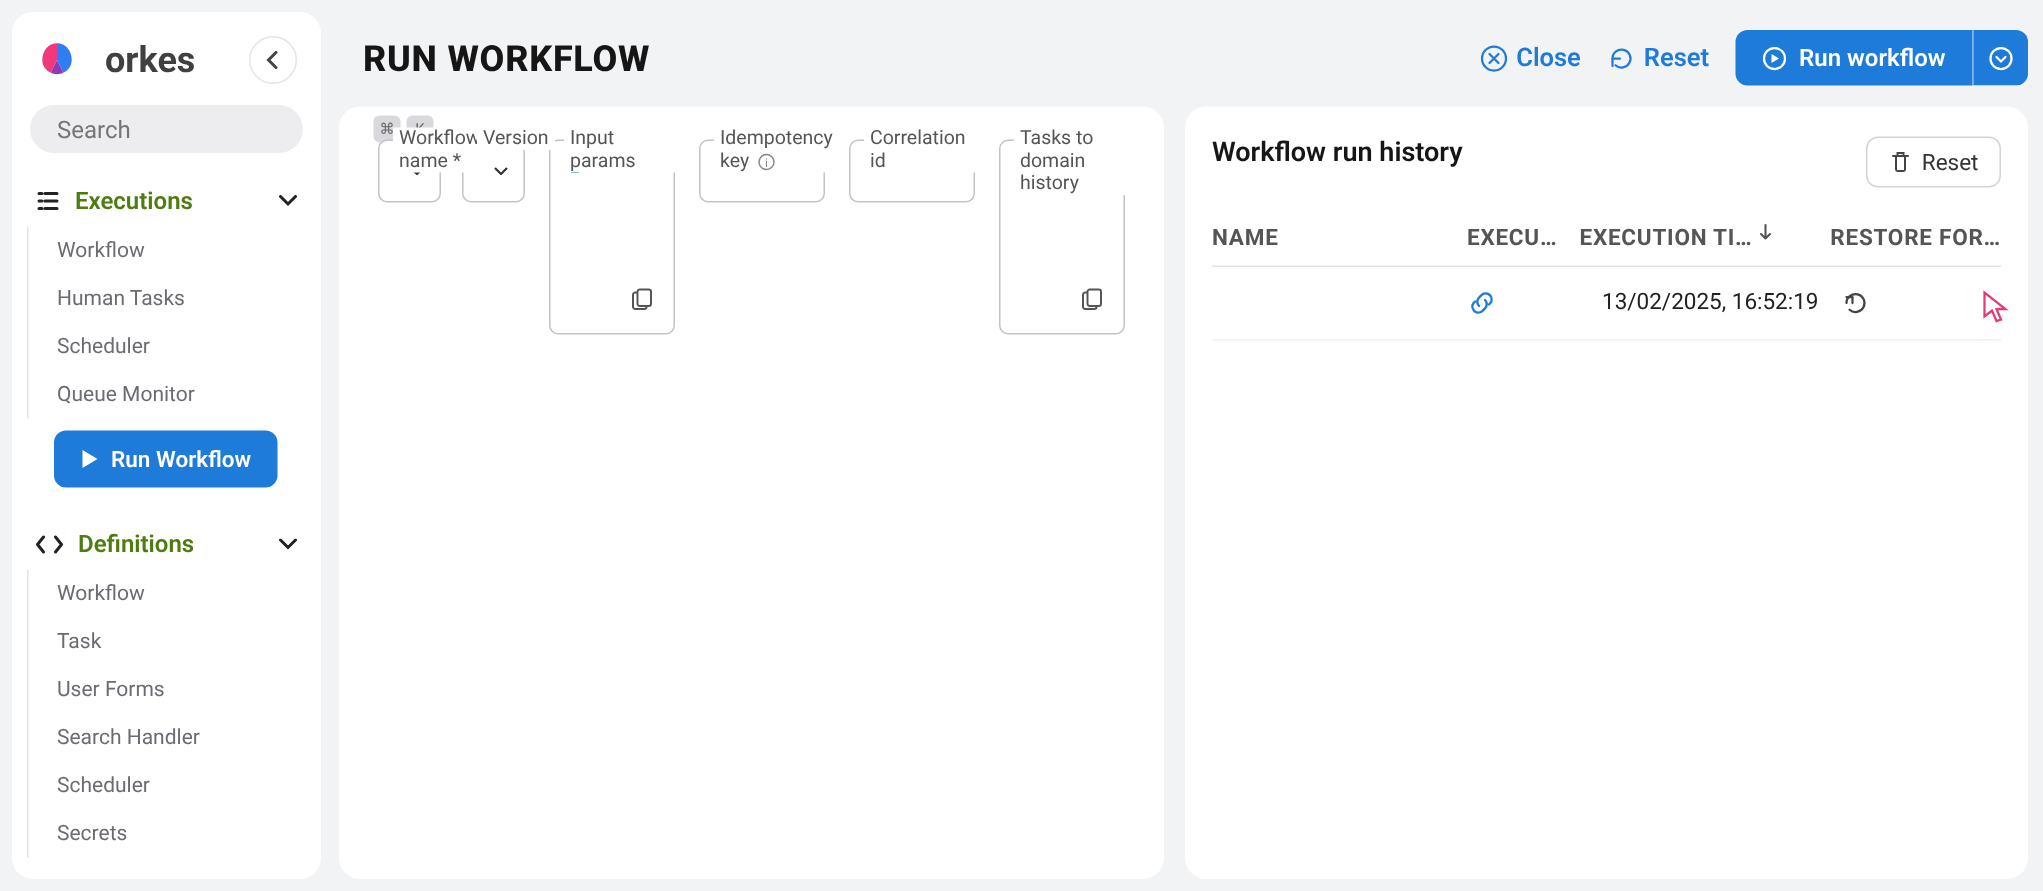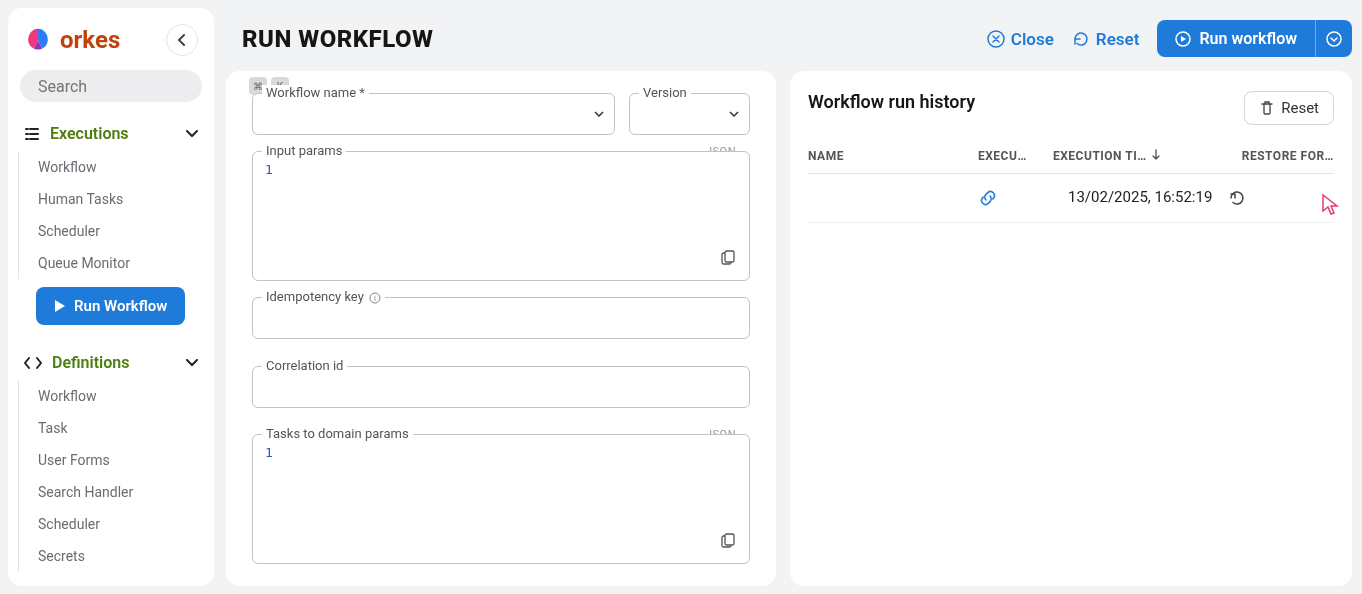--- a/index.html
+++ b/index.html
@@ -1,21 +1,21 @@
 <!DOCTYPE html>
 <html><head>
 <meta charset="utf-8">
 <style>
   * { box-sizing: border-box; margin: 0; padding: 0; font-family: -apple-system, BlinkMacSystemFont, "Segoe UI", Roboto, sans-serif; }
   body { background: #f2f3f5; width: 1362px; height: 594px; overflow: hidden; display: flex; }
   
   
   .sidebar { width: 206px; background: #fff; border-radius: 14px; margin: 8px; padding: 10px 6px; display: flex; flex-direction: column; }
   .logo-row { display: flex; align-items: center; gap: 8px; padding: 6px 10px 12px; }
-  .logo { display: flex; align-items: center; gap: 8px; font-size: 24px; font-weight: 700; color: #c2410c; }
+  .logo { display: flex; align-items: center; gap: 18px; font-size: 24px; font-weight: 700; color: #404040; }
   .logo-mark { width: 28px; height: 28px; }
   .collapse-btn { margin-left: auto; width: 32px; height: 32px; border-radius: 50%; background: #fff; border: 1px solid #e4e4e7; display: flex; align-items: center; justify-content: center; cursor: pointer; }
   
   .search-wrap { margin: 2px 6px 10px; position: relative; background: #ededf0; border-radius: 20px; height: 40px; display:flex; align-items:center; padding:0 10px; gap:8px; }
   .search-input { border:none; background:transparent; flex:1; font-size:16px; outline:none; color:#333; }
   .search-tags { display:flex; gap:4px; }
   .search-tag { background:#d9d9dd; width:18px; height:18px; border-radius:4px; font-size:10px; display:flex; align-items:center; justify-content:center; color:#666; }
   
   .nav-section { padding: 4px 2px; }
   .nav-header { display:flex; align-items:center; gap:10px; padding: 8px 8px; cursor:pointer; }
@@ -29,41 +29,41 @@
   .main { flex:1; display:flex; flex-direction:column; padding: 8px 10px 8px 4px; }
   .topbar { display:flex; align-items:center; padding: 12px 0 8px 16px; gap: 12px; }
   .page-title { font-size: 24px; font-weight:800; letter-spacing:0.5px; color:#161616; }
   .topbar-actions { margin-left:auto; display:flex; align-items:center; gap: 18px; }
   .action-link { display:flex; align-items:center; gap:6px; background:none; border:none; color:#1f7bd9; font-size:17px; font-weight:600; cursor:pointer; }
   .run-btn-group { display:flex; }
   .run-btn { background:#1f7bd9; color:#fff; border:none; padding:9px 18px; font-size:16px; font-weight:600; display:flex; align-items:center; gap:8px; cursor:pointer; border-radius:8px 0 0 8px; }
   .run-btn-drop { background:#1f7bd9; color:#fff; border:none; border-left:1px solid rgba(255,255,255,0.35); padding:9px 10px; cursor:pointer; border-radius:0 8px 8px 0; display:flex; align-items:center; }
   
   .content-row { display:flex; gap:14px; margin-top: 6px; height: 100%; }
-  .form-panel { width:550px; background:#fff; border-radius:14px; padding: 22px 26px; display:flex; flex-direction:column; gap: 16px; }
+  .form-panel { width:550px; background:#fff; border-radius:14px; padding: 22px 26px; display:flex; flex-direction:row; gap: 16px; }
   
   .field-row { display:flex; gap: 14px; }
   .field { position:relative; flex:1; }
   .field-label { position:absolute; top:-8px; left:10px; background:#fff; padding:0 4px; font-size:13px; color:#555; z-index:2; }
   .json-badge { position:absolute; top:-6px; right:10px; background:#fff; padding:0 4px; font-size:11px; color:#999; letter-spacing:0.5px; }
   .field-box { border:1px solid #c2c2c8; border-radius:6px; min-height:42px; width:100%; padding: 10px 28px 10px 12px; font-size:14px; background:#fff; position:relative; }
   .field-box.tall { min-height: 130px; }
   .dropdown-arrow { position:absolute; right:10px; top:50%; transform:translateY(-50%); pointer-events:none; }
   .code-line { font-family: Menlo, Consolas, monospace; font-size:13px; color:#2563a8; }
   .copy-btn { position:absolute; bottom:8px; right:8px; width:22px; height:22px; cursor:pointer; color:#555; }
   .info-icon { display:inline-flex; vertical-align:middle; margin-left:2px; }
   
   
   .history-panel { flex:1; background:#fff; border-radius:14px; padding: 14px 18px; display:flex; flex-direction:column; }
   .history-header { display:flex; align-items:flex-start; justify-content:space-between; padding: 6px 0 14px; }
   .history-title { font-size:18px; font-weight:600; color:#161616; }
   .reset-btn-sm { border:1px solid #d4d4d8; background:#fff; border-radius:8px; padding:7px 14px; font-size:15px; color:#333; display:flex; align-items:center; gap:6px; cursor:pointer; }
   
   .table { width:100%; }
-  .thead { display:flex; font-size:12px; font-weight:700; color:#555; letter-spacing:0.5px; text-transform:uppercase; padding: 10px 0; border-bottom:1px solid #e4e4e7; }
+  .thead { display:flex; font-size:15px; font-weight:700; color:#555; letter-spacing:0.5px; text-transform:uppercase; padding: 10px 0; border-bottom:1px solid #e4e4e7; }
   .th-name { width: 170px; overflow:hidden; white-space:nowrap; text-overflow:ellipsis; }
   .th-exec { width: 75px; overflow:hidden; white-space:nowrap; text-overflow:ellipsis; }
   .th-time { width: 160px; display:flex; align-items:flex-start; gap:4px; overflow:hidden; white-space:nowrap; text-overflow:ellipsis; }
   .th-restore { flex:1; text-align:right; overflow:hidden; white-space:nowrap; text-overflow:ellipsis; }
   .trow { display:flex; align-items:center; padding: 14px 0; font-size:15px; color:#222; border-bottom:1px solid #f0f0f2; }
   .td-name { width: 170px; }
   .td-exec { width: 90px; color:#1f7bd9; }
   .td-time { width: 160px; font-size:15px; line-height:1.3; }
   .td-restore { flex:1; text-align:right; padding-right:6px; color:#444; cursor:pointer; }
   
@@ -231,21 +231,21 @@
         </label>
         <div class="field-box"></div>
       </div>
 
       <div class="field">
         <label class="field-label">Correlation id</label>
         <div class="field-box"></div>
       </div>
 
       <div class="field">
-        <label class="field-label">Tasks to domain params</label>
+        <label class="field-label">Tasks to domain history</label>
         <span class="json-badge">JSON</span>
         <div class="field-box tall">
           <div class="code-line">1</div>
           <div class="copy-btn">
             <svg width="18" height="18" viewBox="0 0 18 18">
                 <rect x="3" y="3" width="9" height="11" rx="1.5" stroke="#555" stroke-width="1.3" fill="none"></rect>
                 <rect x="6" y="1" width="9" height="11" rx="1.5" stroke="#555" stroke-width="1.3" fill="#fff"></rect>
               </svg>
           </div>
         </div>

